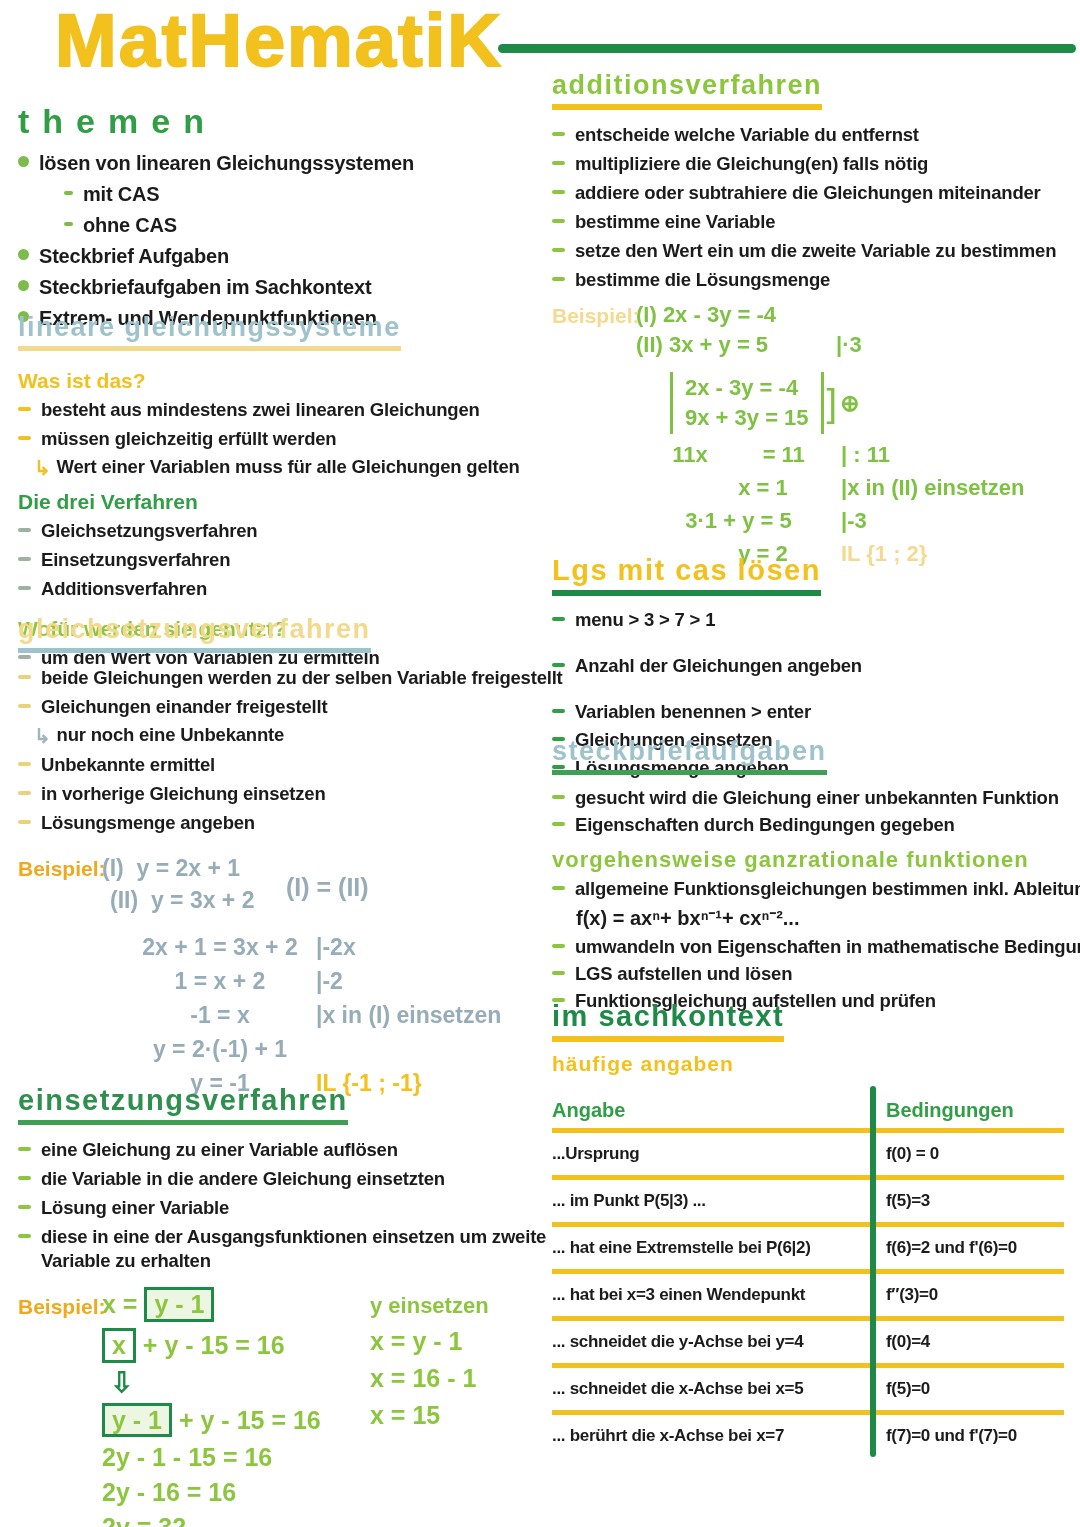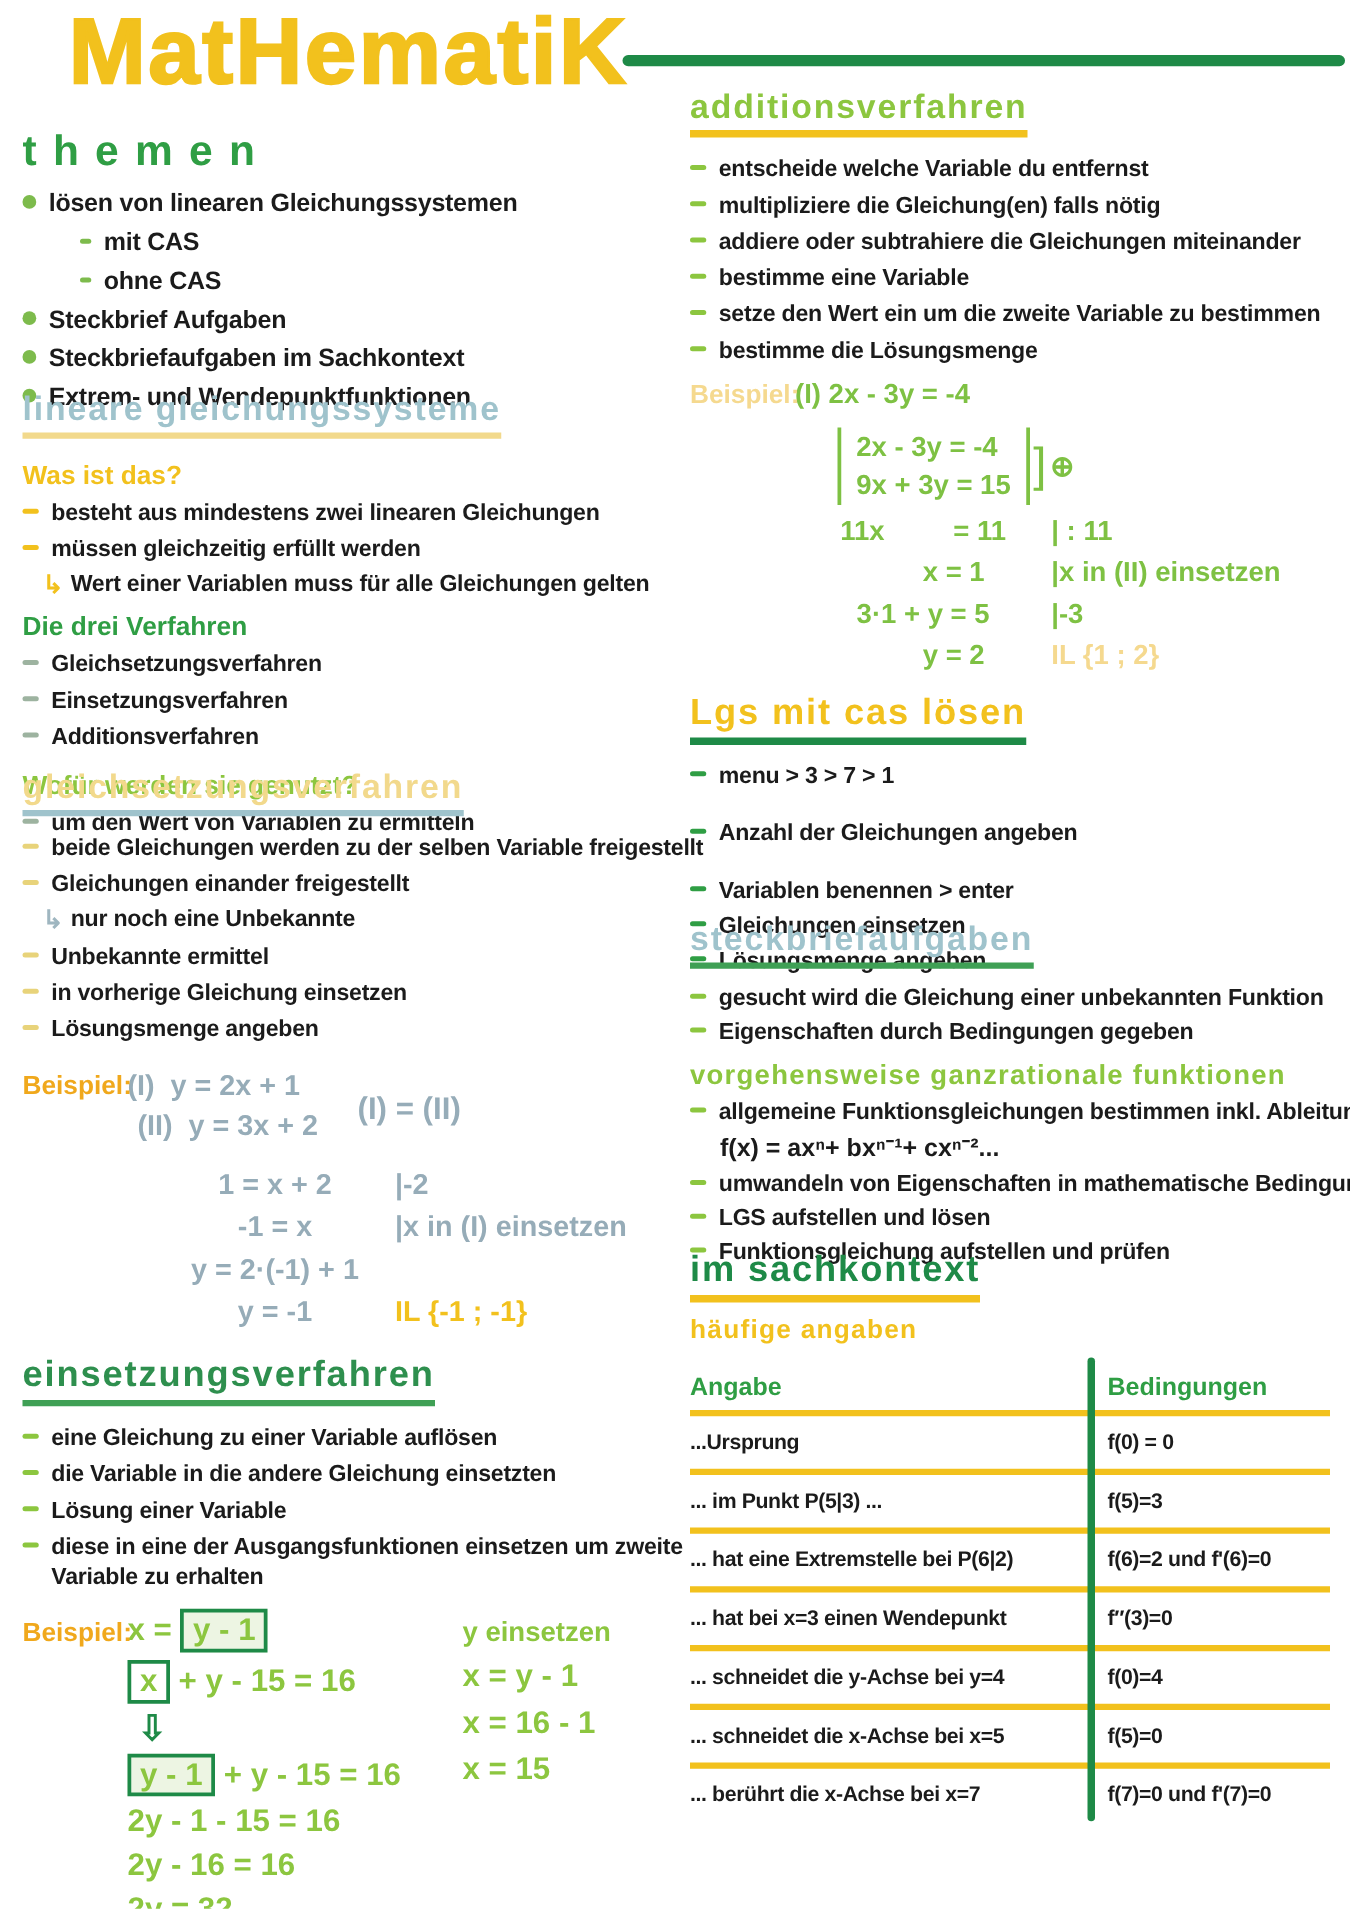--- a/index.html
+++ b/index.html
@@ -202,20 +202,24 @@
       <span class="txt">Lösungsmenge angeben</span>
     </div>
 
     <div class="beispiel">
       <span class="blabel">Beispiel:</span>
       <div class="beq">(I)  y = 2x + 1</div>
       <div class="beq" style="margin-left:8px;">(II)  y = 3x + 2</div>
       <span class="combine">(I) = (II)</span>
       <div class="steps">
         <div class="step">
+          <span class="sl">2x + 1 = 3x + 2</span>
+          <span class="sr">|-2x</span>
+        </div>
+        <div class="step">
           <span class="sl">1 = x + 2</span>
           <span class="sr">|-2</span>
         </div>
         <div class="step">
           <span class="sl">-1 = x</span>
           <span class="sr">|x in (I) einsetzen</span>
         </div>
         <div class="step">
           <span class="sl">y = 2·(-1) + 1</span>
         </div>
@@ -290,20 +294,24 @@
     <div class="li">
       <span class="dash"></span>
       <span class="txt">bestimme die Lösungsmenge</span>
     </div>
 
     <div class="beispiel add">
       <span class="blabel pale">Beispiel:</span>
       <div class="eqrow">
         <span class="el">(I) 2x - 3y = -4</span>
       </div>
+      <div class="eqrow">
+        <span class="el">(II) 3x + y = 5</span>
+        <span>|·3</span>
+      </div>
       <div class="syswrap">
         <div class="sys">
           <span class="sysline">2x - 3y = -4</span>
           <span class="sysline">9x + 3y = 15</span>
         </div>
         <span class="bracket">]</span>
         <span class="oplus">⊕</span>
       </div>
       <div class="steps" style="margin-left:0;margin-top:4px;">
         <div class="step">

